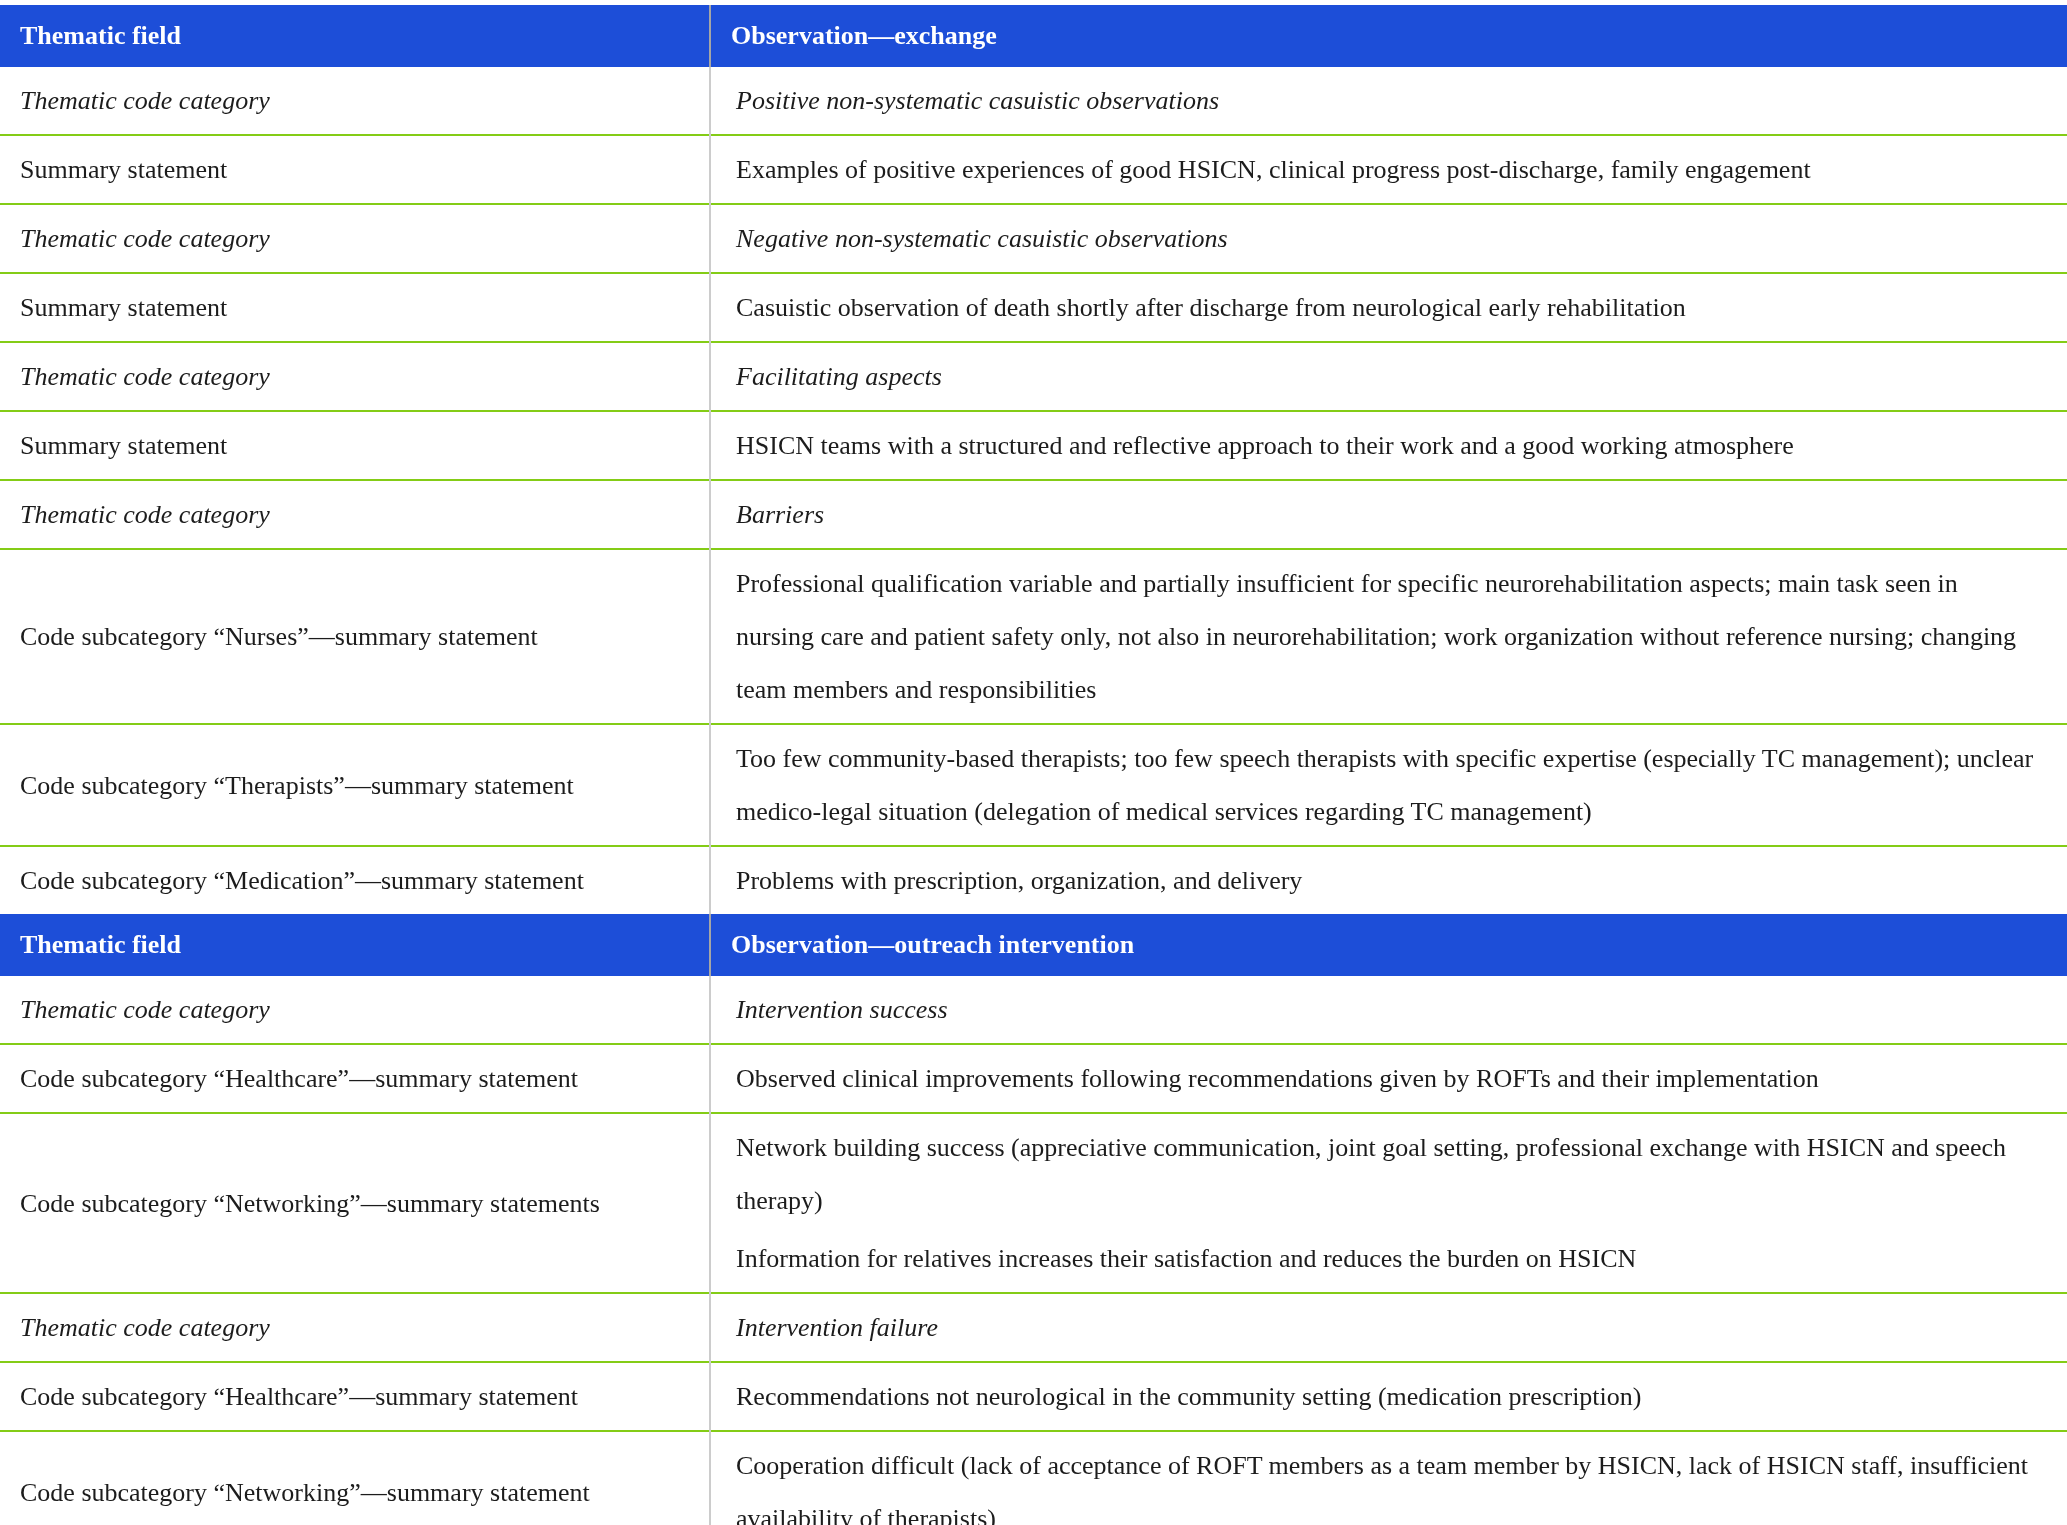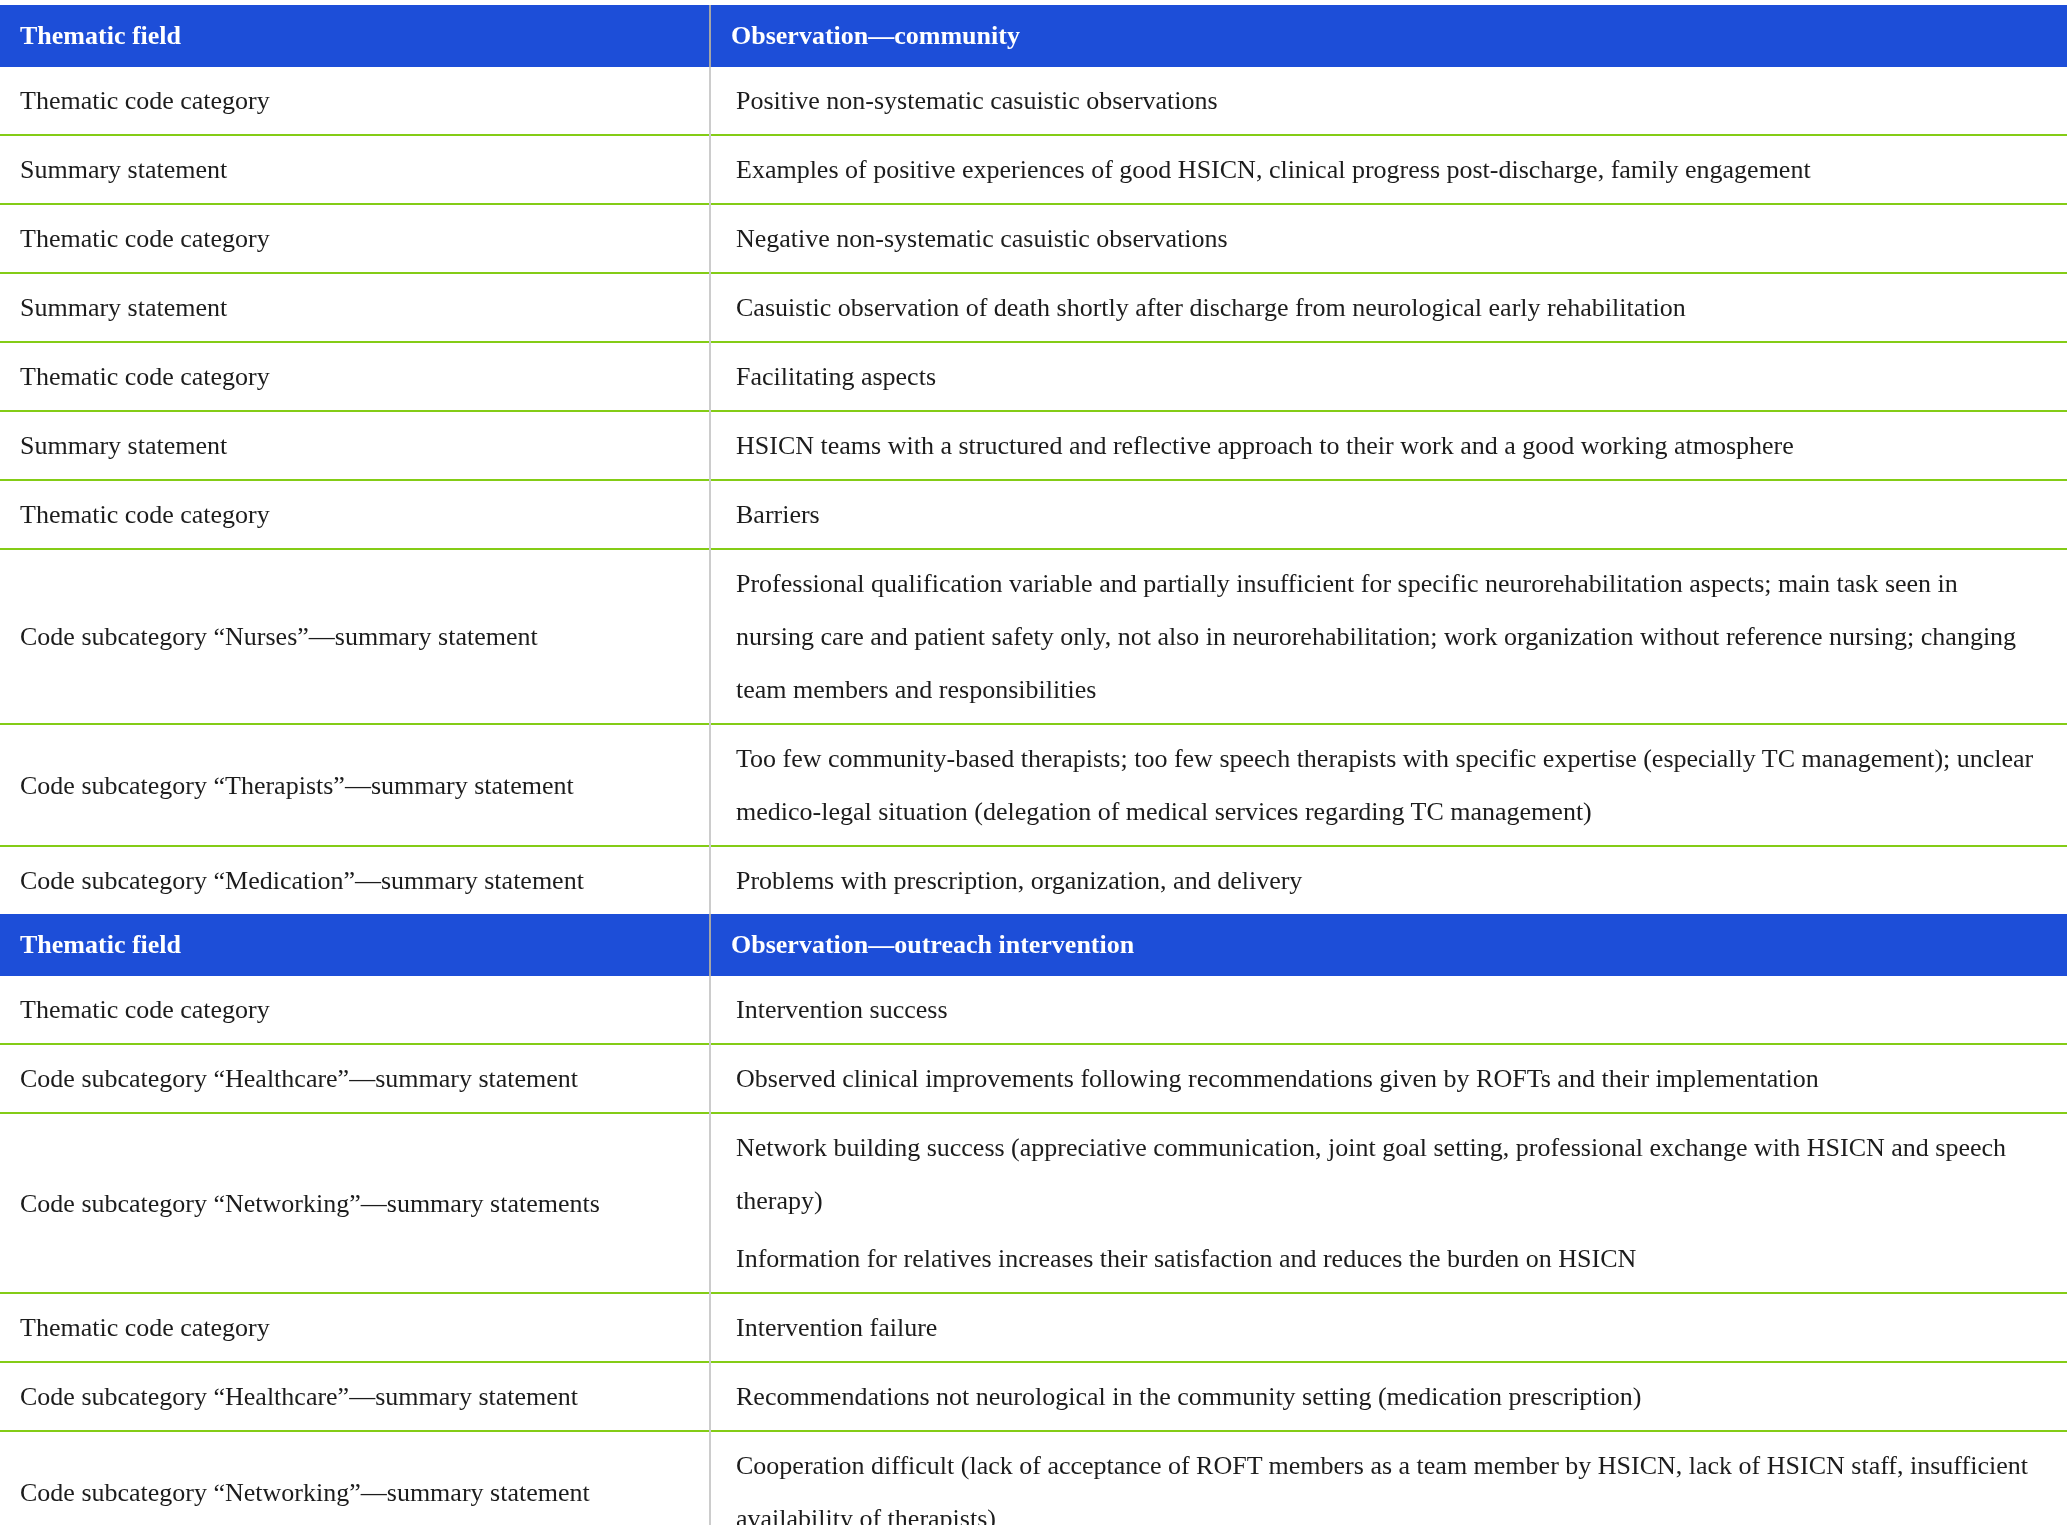--- a/index.html
+++ b/index.html
@@ -29,36 +29,36 @@
   th.hcell + th.hcell{border-left:2px solid #a6a6a6;}
   td.cell{
     font-size:26px;
     line-height:53px;
     padding:2px 28px 2px 20px;
     vertical-align:middle;
     border-top:2px solid #84cc16;
   }
   td.cell + td.cell{border-left:2px solid #cccccc;}
   tr.after-header td.cell{border-top:none;}
-  tr.category td.cell{}
+  tr.category td.cell{font-style:italic;}
   .para{margin:5px;}
 </style>
 </head>
 <body>
 
 <div class="page">
   <table class="qtable">
     <colgroup>
       <col style="width:34.35%">
       <col style="width:65.65%">
     </colgroup>
     <tbody>
         <tr>
           <th class="hcell">Thematic field</th>
-          <th class="hcell">Observation—community</th>
+          <th class="hcell">Observation—exchange</th>
         </tr>
         <tr class="category after-header">
           <td class="cell">Thematic code category</td>
           <td class="cell">
             <div class="para">Positive non-systematic casuistic observations</div>
           </td>
         </tr>
         <tr class="plain">
           <td class="cell">Summary statement</td>
           <td class="cell">

